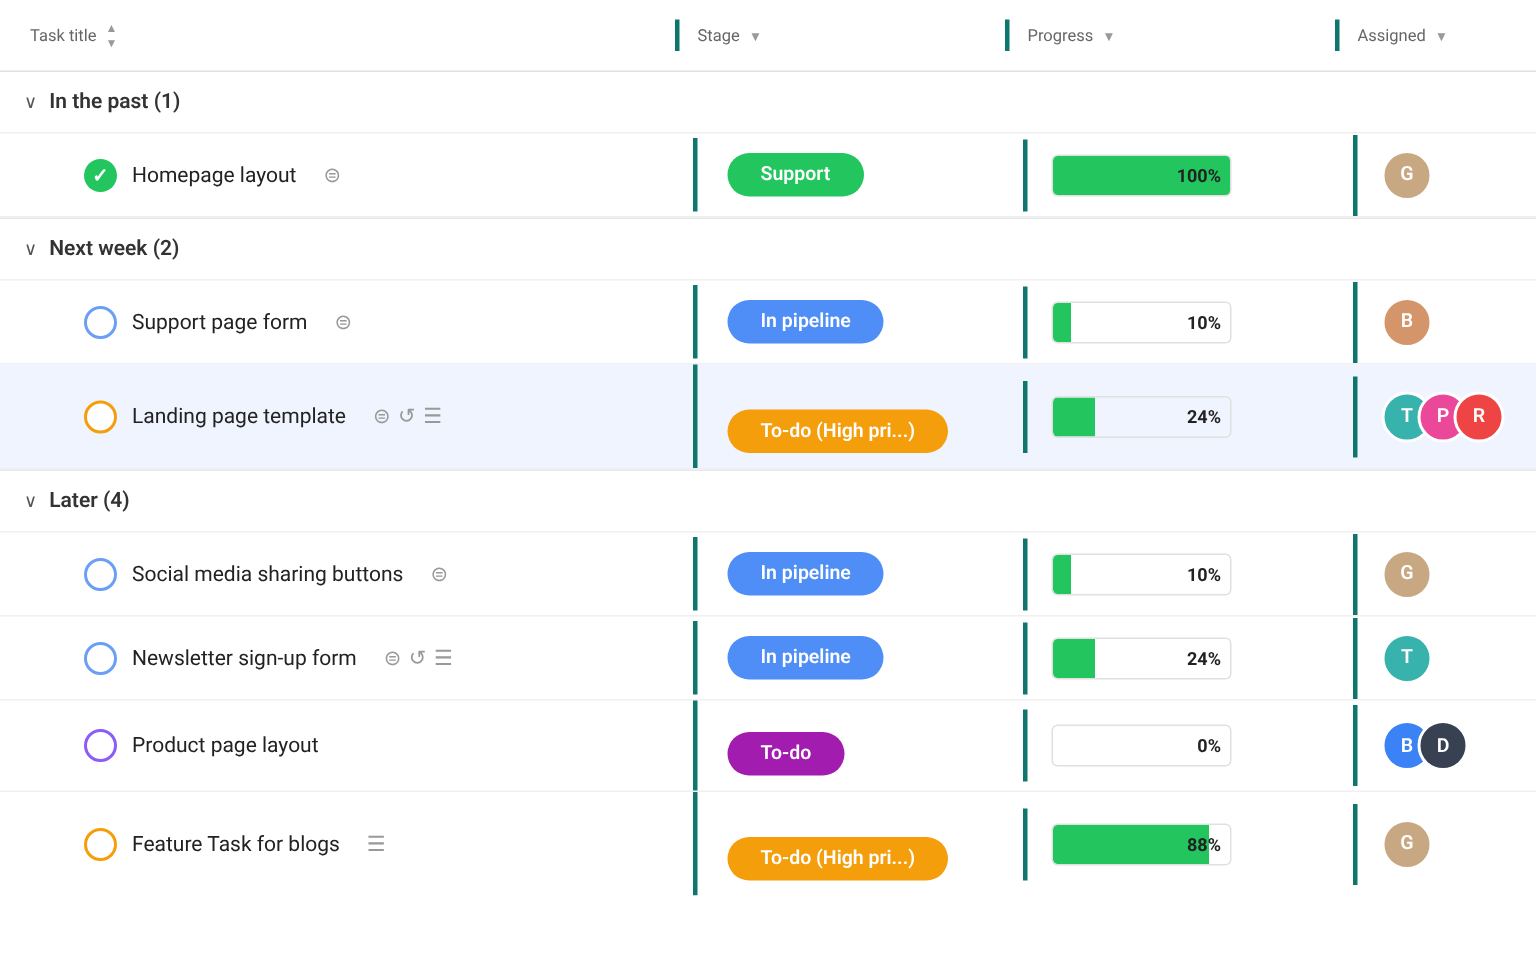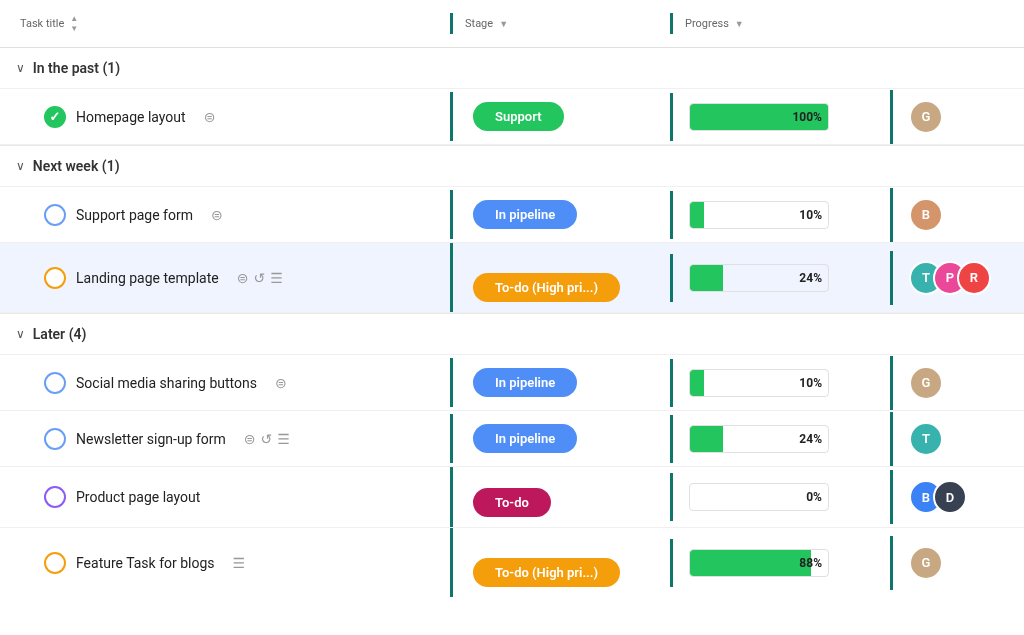--- a/index.html
+++ b/index.html
@@ -82,20 +82,21 @@
       color: #333;
     }
 
     
     .task-row {
       display: grid;
       grid-template-columns: 450px 220px 220px 134px;
       align-items: center;
       border-bottom: 1px solid #f0f0f0;
       min-height: 56px;
+      padding-left: 12px;
     }
 
     .task-row:last-child {
       border-bottom: none;
     }
 
     .task-row.highlighted {
       background: #f0f4ff;
     }
 
@@ -176,31 +177,31 @@
       border-radius: 20px;
       font-size: 13px;
       font-weight: 600;
       color: white;
       text-align: center;
     }
 
     .badge-complete { background: #22c55e; }
     .badge-pipeline { background: #4f8ef7; }
     .badge-todo-high { background: #f59e0b; margin-top: 20px; }
-    .badge-todo { background: #be185d; margin-top: 11px; }
+    .badge-todo { background: #a21caf; margin-top: 11px; }
 
     
     .progress-cell {
       padding: 10px 16px;
       display: flex;
       align-items: center;
     }
 
     .progress-bar-container {
-      width: 140px;
+      width: 120px;
       height: 28px;
       border: 1.5px solid #e0e0e0;
       border-radius: 4px;
       overflow: hidden;
       position: relative;
       display: flex;
       align-items: center;
     }
 
     .progress-bar-fill {
@@ -282,20 +283,24 @@
       <span class="sort-icon"></span>
     </div>
     <div class="header-cell column-divider">
       <span>Stage</span>
       <span class="chevron-down"></span>
     </div>
     <div class="header-cell column-divider">
       <span>Progress</span>
       <span class="chevron-down"></span>
     </div>
+    <div class="header-cell column-divider">
+      <span>Assigned</span>
+      <span class="chevron-down"></span>
+    </div>
   </div>
 
   <div id="groups-container">
       <div class="group-row">
     <span class="group-chevron">∨</span>
     <span class="group-label">In the past (1)</span>
   </div>
       <div class="task-row">
       <div class="task-cell">
         <div class="status-icon status-complete"></div>
@@ -315,21 +320,21 @@
       </div>
       <div class="assigned-cell column-divider">
         <div class="avatar-group">
             <div class="avatar av-glasses">G</div>
           </div>
       </div>
     </div>
       <div class="section-divider"></div>
       <div class="group-row">
     <span class="group-chevron">∨</span>
-    <span class="group-label">Next week (1)</span>
+    <span class="group-label">Next week (2)</span>
   </div>
       <div class="task-row">
       <div class="task-cell">
         <div class="status-icon status-pipeline"></div>
         <span class="task-name">Support page form</span>
         <div class="task-icons">
             <span class="task-icon">⊜</span>
           </div>
       </div>
       <div class="stage-cell column-divider">

